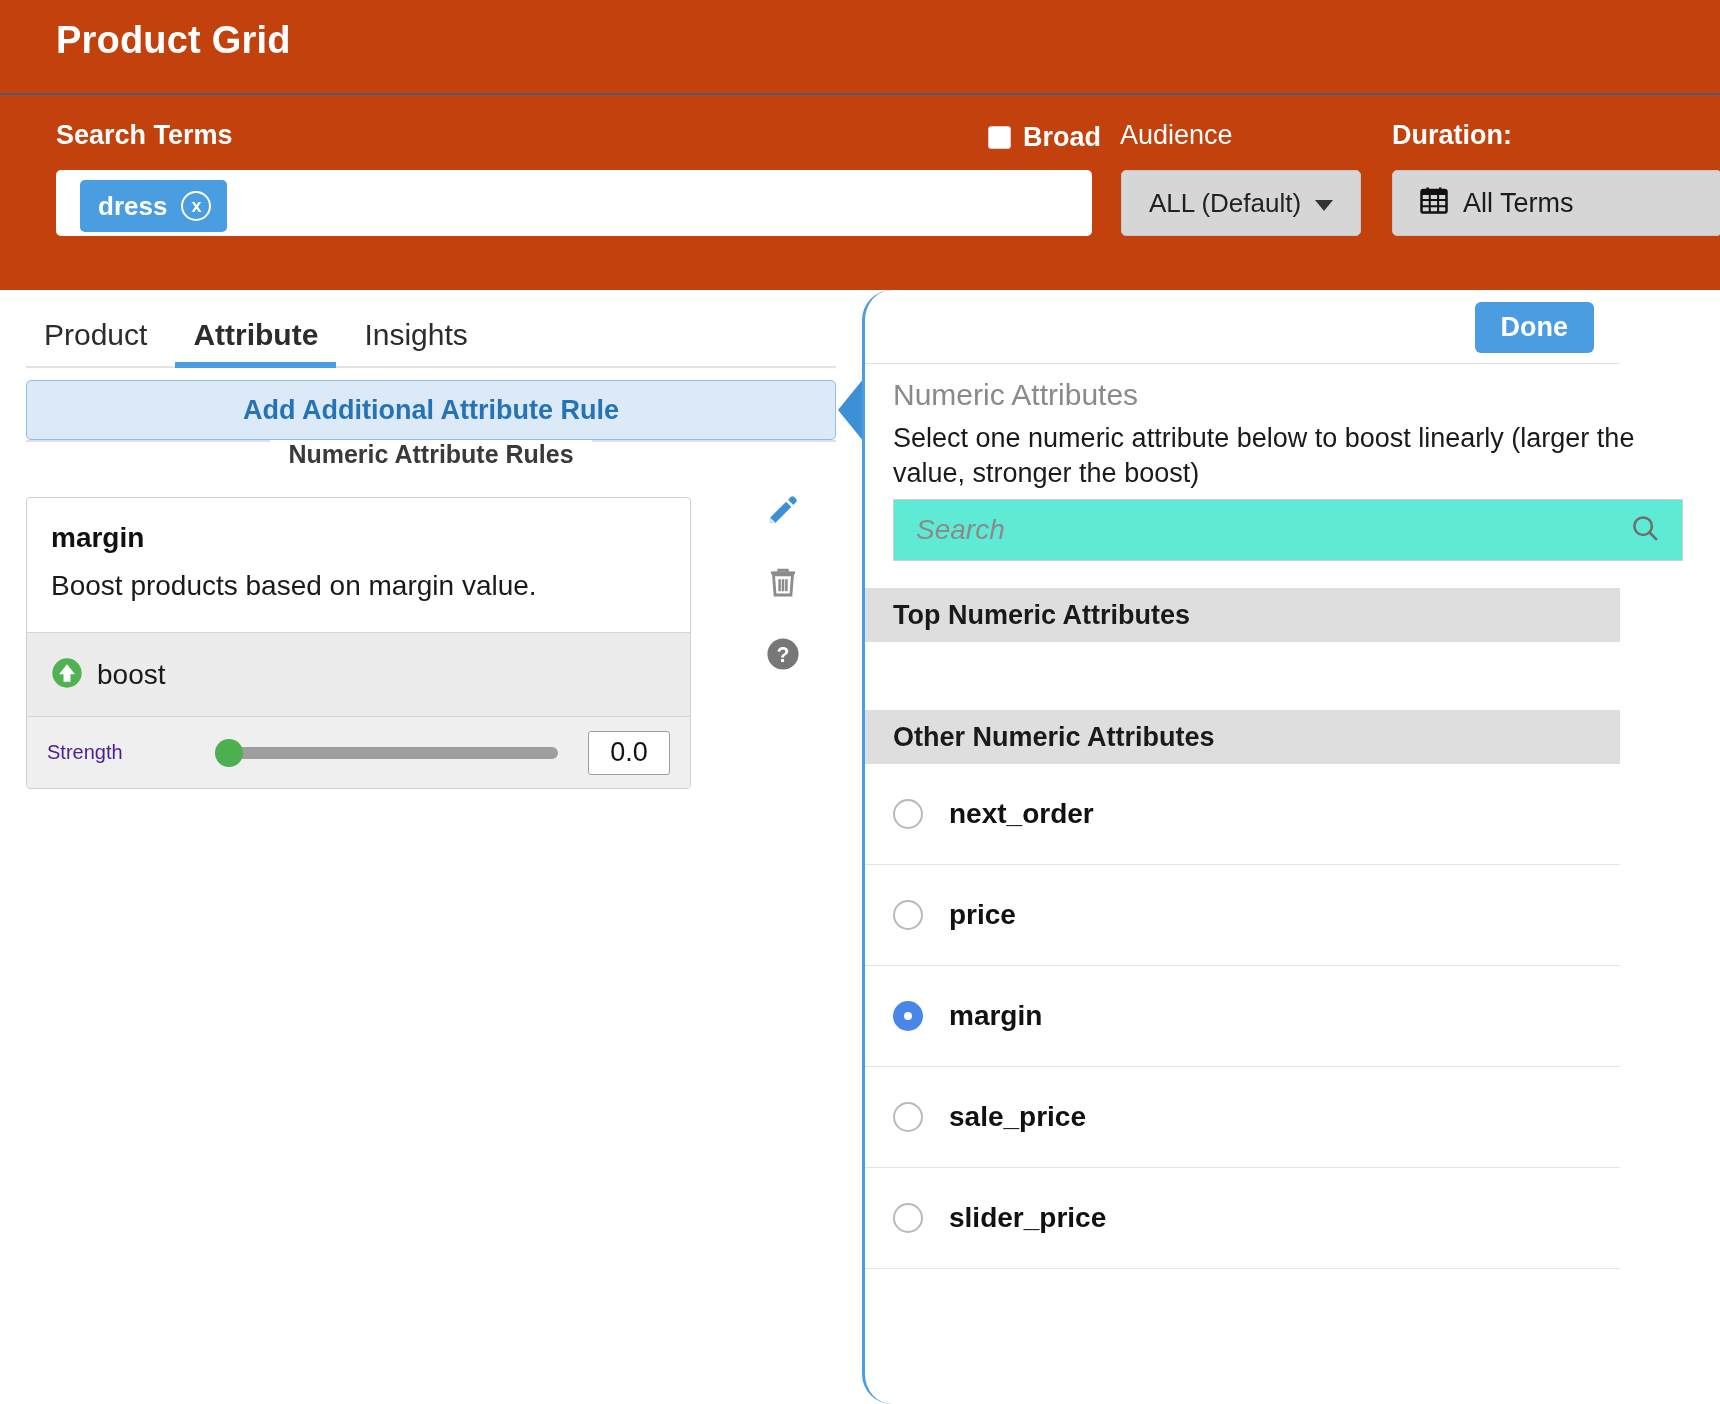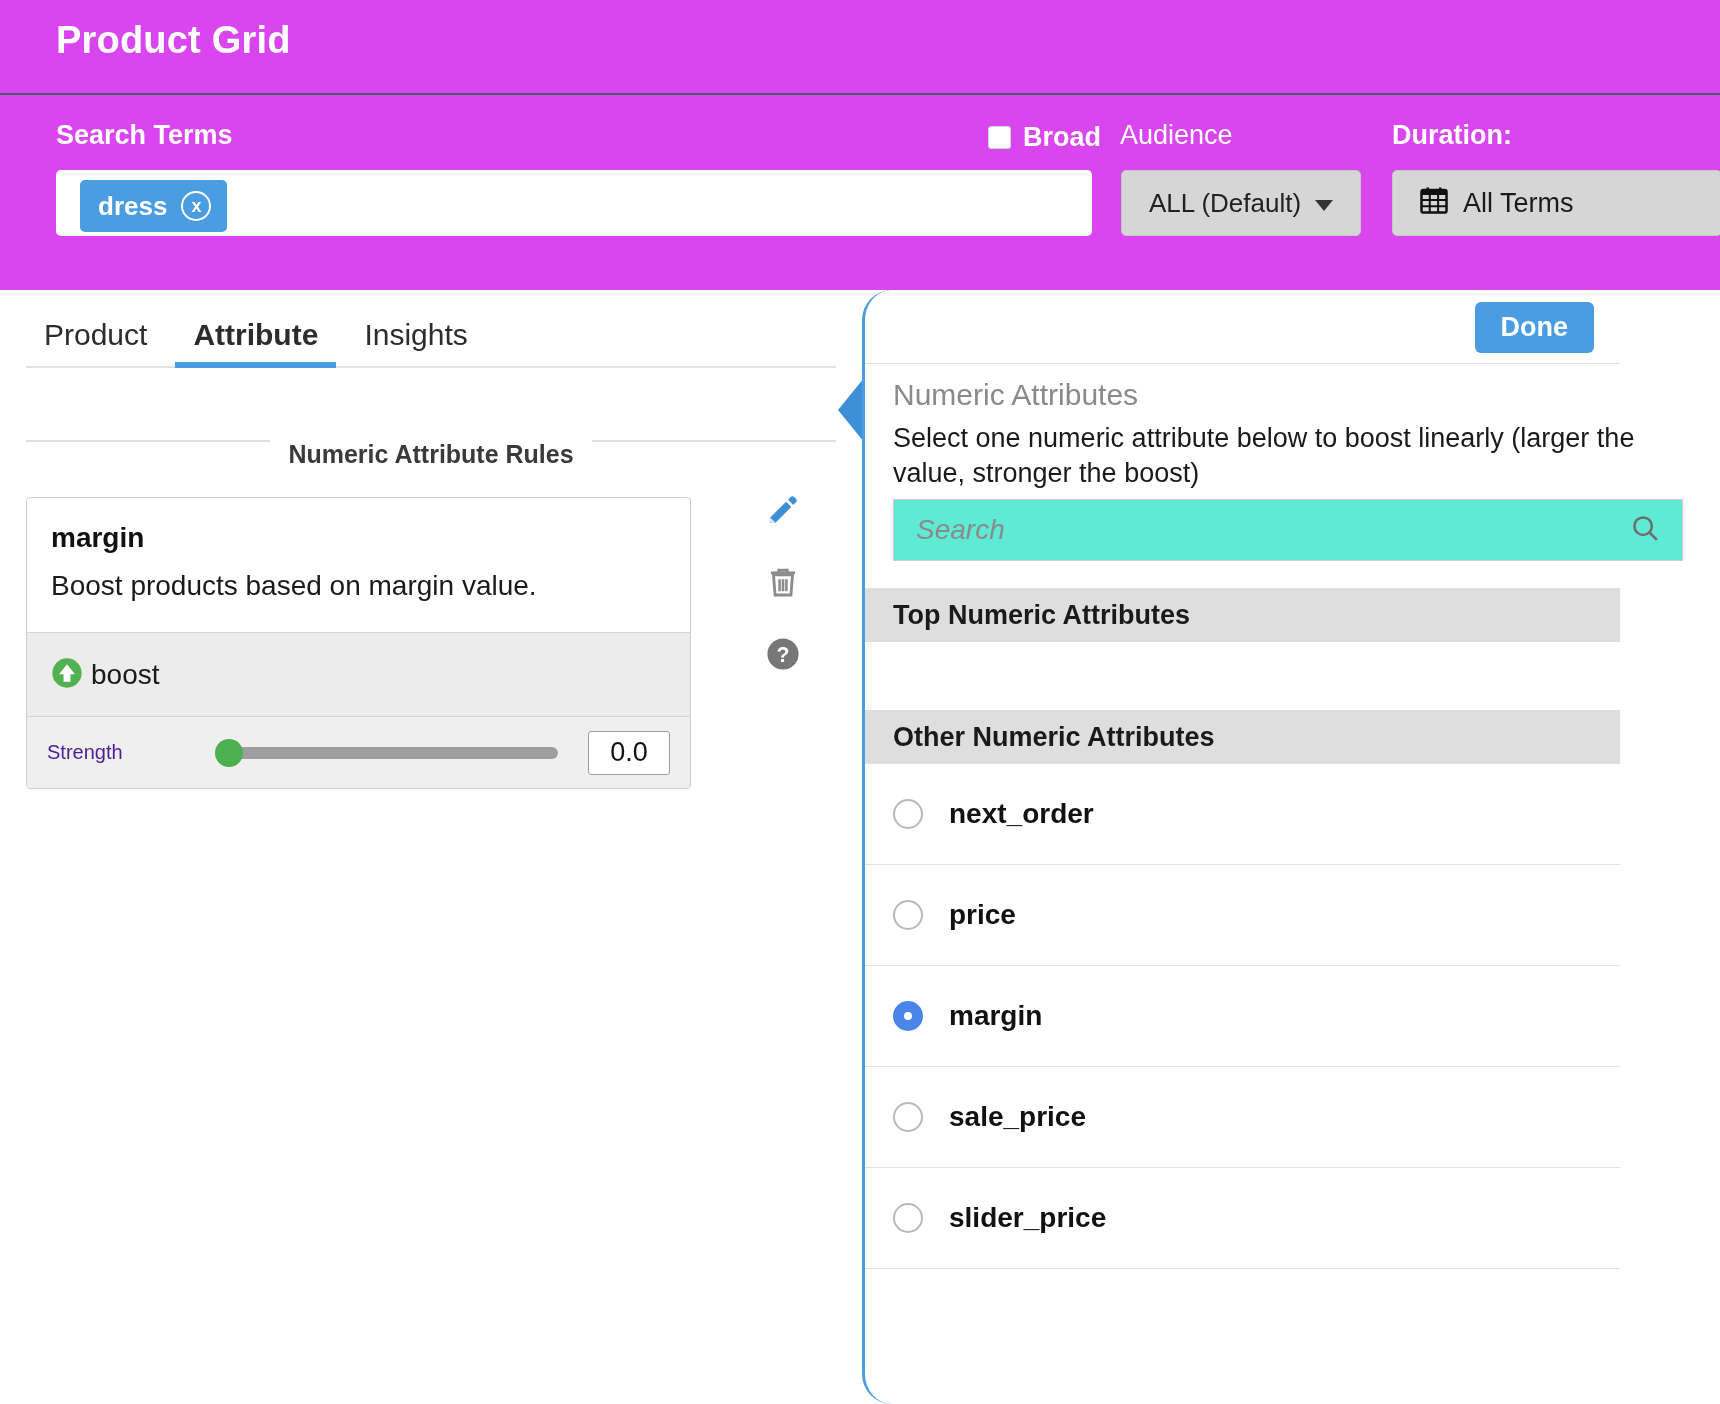--- a/index.html
+++ b/index.html
@@ -6,21 +6,21 @@
   html, body {
     width: 1720px; height: 1404px;
     font-family: "Liberation Sans", sans-serif;
     background: #ffffff;
     overflow: hidden;
   }
 
   
   .topbar {
     position: absolute; left: 0; top: 0; width: 1720px; height: 290px;
-    background: #d946ef;
+    background: #c2410c;
   }
   .topbar-title {
     position: absolute; left: 56px; top: 19px;
     font-size: 38px; font-weight: 700; color: #ffffff; letter-spacing: .2px;
   }
   .topbar-sep {
     position: absolute; left: 0; top: 93px; width: 1720px; height: 2px;
     background: #4c5b70;
   }
 
@@ -131,21 +131,21 @@
     position: absolute; left: 26px; top: 207px; width: 665px;
     border: 1px solid #cfcfcf; border-radius: 4px; background: #ffffff;
     overflow: hidden;
   }
   .rule-head { padding: 24px 24px 30px 24px; min-height: 112px; }
   .rule-title { font-size: 28px; font-weight: 700; color: #111; }
   .rule-desc { font-size: 28px; color: #1a1a1a; margin-top: 16px; }
 
   .rule-action-row {
     background: #ececec; border-top: 1px solid #d6d6d6;
-    padding: 18px 24px; display: flex; align-items: center; gap: 8px;
+    padding: 18px 24px; display: flex; align-items: center; gap: 14px;
     height: 84px;
   }
   .boost-badge { flex: 0 0 auto; }
   .boost-text { font-size: 28px; color: #1a1a1a; }
 
   .rule-strength-row {
     background: #efefef; border-top: 1px solid #d6d6d6;
     display: flex; align-items: center; gap: 20px;
     padding: 14px 20px; height: 72px;
   }
@@ -280,20 +280,21 @@
 </div>
 
 <div class="left-panel">
 
   <div class="tabs">
     <div class="tab">Product</div>
     <div class="tab active">Attribute</div>
     <div class="tab">Insights</div>
   </div>
 
+  <div class="add-rule-btn">Add Additional Attribute Rule</div>
   <div class="caret-pointer"></div>
 
   <div class="section-divider">
     <span class="line"></span>
     <span class="txt">Numeric Attribute Rules</span>
     <span class="line"></span>
   </div>
 
   <div class="rule-card">
     <div class="rule-head">

